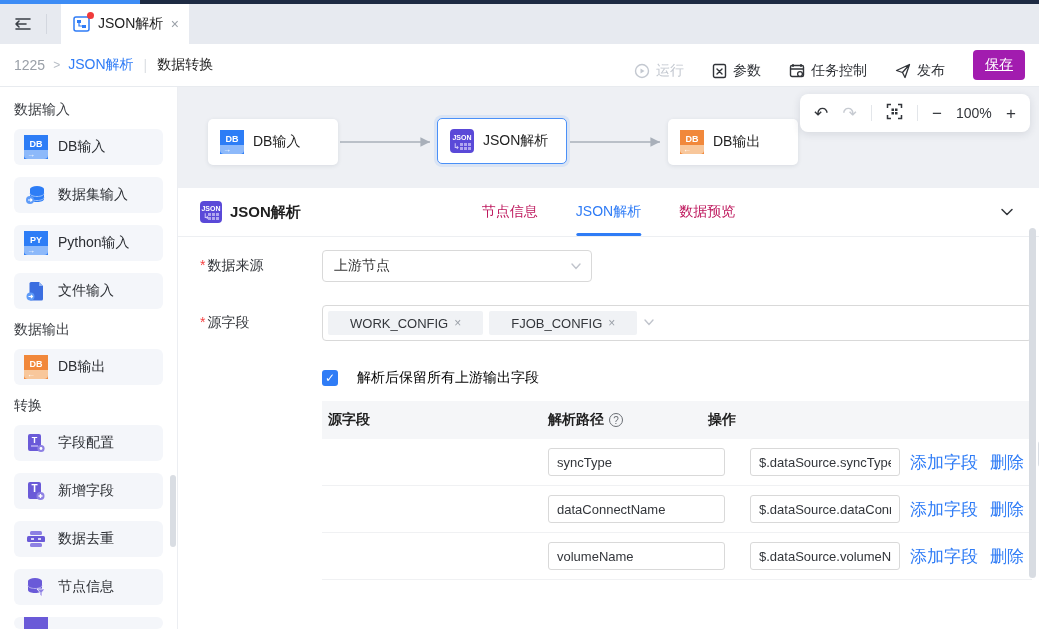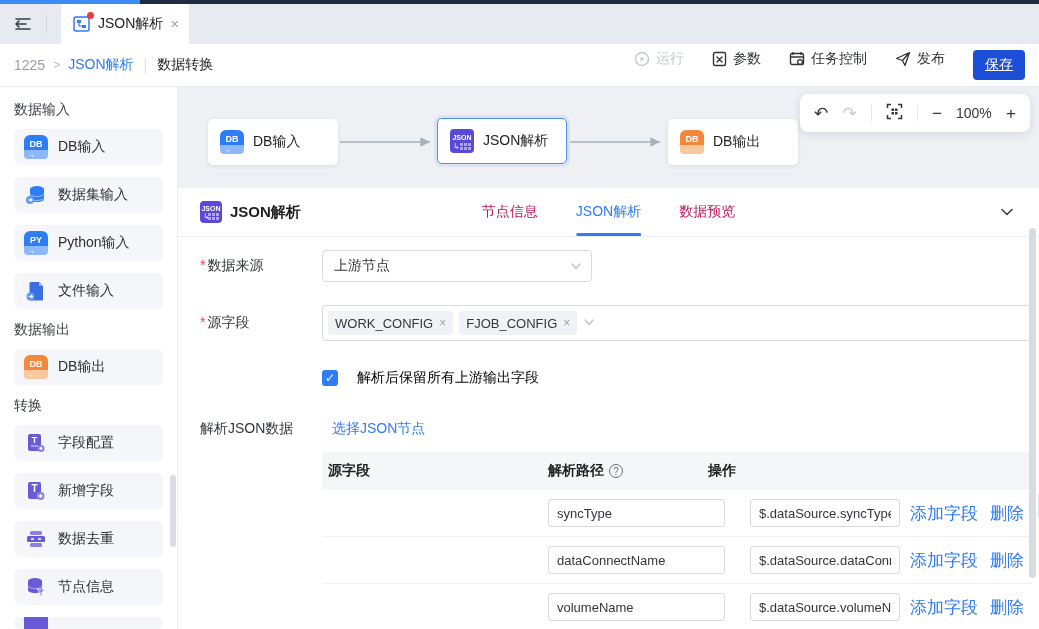--- a/index.html
+++ b/index.html
@@ -21,37 +21,37 @@
   .tab-close { margin-left:auto; color:#9aa0a8; font-size:14px; line-height:1; cursor:pointer; }
 
   
   .crumb-bar { height:43px; background:#fff; border-bottom:1px solid #e8ebef; display:flex; align-items:center; padding:0 14px 0 14px; }
   .crumbs { display:flex; align-items:center; gap:8px; white-space:nowrap; }
   .crumb-root { color:#9aa0a8; }
   .crumb-sep { color:#b6bcc4; font-size:12px; }
   .crumb-node { color:#2f7cf6; cursor:pointer; }
   .crumb-divider { color:#dcdfe4; margin:0 2px; }
   .crumb-section { color:#1f1f1f; }
-  .actions { margin-left:auto; display:flex; align-items:flex-start; gap:28px; }
+  .actions { margin-left:auto; display:flex; align-items:flex-end; gap:28px; }
   .action { display:flex; align-items:center; gap:6px; cursor:pointer; color:#303338; }
   .action svg { display:block; }
   .action.disabled { color:#c3c8d0; cursor:default; }
-  .save-btn { width:52px; height:30px; background:#1d4ed8; color:#fff; border:none; border-radius:4px; font-size:14px; cursor:pointer; font-family:inherit;text-decoration:underline; }
+  .save-btn { width:52px; height:30px; background:#a21caf; color:#fff; border:none; border-radius:4px; font-size:14px; cursor:pointer; font-family:inherit;text-decoration:underline; }
 
   
   .main { display:flex; height:582px; }
   .sidebar { width:178px; flex:none; border-right:1px solid #eceef2; padding:12px 14px 0 14px; position:relative; }
   .side-label { color:#3a3d42; margin:2px 0 10px 0; }
   .side-item { height:36px; background:#f4f6fa; border-radius:6px; display:flex; align-items:center; gap:10px; padding:0 10px; margin-bottom:12px; cursor:pointer; }
   .side-item .lbl { color:#2b2e33; white-space:nowrap; }
   .side-item.partial { height:12px; overflow:hidden; margin-bottom:0; }
   .side-scroll { position:absolute; right:1px; top:388px; width:6px; height:72px; border-radius:3px; background:#d9dde3; }
 
   
-  .sq { width:24px; height:24px; border-radius:6px; flex:none; position:relative; color:#fff; font-weight:bold; display:flex; align-items:center; justify-content:center; }
+  .sq { width:24px; height:24px; border-radius:0; flex:none; position:relative; color:#fff; font-weight:bold; display:flex; align-items:center; justify-content:center; }
   .sq .letters { font-size:9px; letter-spacing:0; margin-top:-6px; }
   .sq .arrow { position:absolute; left:0; bottom:0; width:100%; height:9px; border-radius:0 0 4px 4px; font-size:8px; font-weight:bold; line-height:9px; text-align:left; padding-left:3px; }
   .sq.blue { background:#2d7df6; } .sq.blue .arrow { background:#8db9fa; color:#fff; }
   .sq.orange { background:#f1883b; } .sq.orange .arrow { background:#f8c79b; color:#fff; }
   .sq.purple { background:#6a5ad8; }
   .sq.json { background:#5a49d8; border-radius:4px; }
   .sq .json-t { font-size:7px; margin-top:-8px; }
   .sq .json-grid { position:absolute; bottom:3px; right:3px; display:grid; grid-template-columns:repeat(3,3px); gap:1px; }
   .sq .json-grid i { width:3px; height:3px; background:#b0a6ef; display:block; }
   .sq .json-arr { position:absolute; left:3px; bottom:2px; font-size:8px; color:#cfc8f5; font-weight:bold; }
@@ -83,21 +83,21 @@
 
   .panel-body { padding:13px 0 0 22px; position:relative; }
   .form-row { display:flex; align-items:center; }
   .form-label { width:117px; flex:none; color:#33363b; white-space:nowrap; }
   .req { color:#f53f3f; margin-right:2px; }
   .ctrl { margin-left:5px; }
   .select { border:1px solid #d9d9d9; border-radius:4px; height:32px; display:flex; align-items:center; padding:0 28px 0 11px; position:relative; background:#fff; cursor:pointer; }
   .select .chev { position:absolute; right:9px; top:50%; transform:translateY(-50%); display:flex; }
   .sel-datasource { width:270px; }
   .multiselect { width:710px; height:36px; border:1px solid #d9d9d9; border-radius:4px; display:flex; align-items:center; gap:6px; padding:0 28px 0 5px; position:relative; cursor:pointer; }
-  .tag { background:#f0f2f5; border-radius:2px; height:24px; display:flex; align-items:center; gap:6px; padding:0 7px; font-size:13px; color:#33363b; }
+  .tag { background:#f0f2f5; border-radius:2px; height:24px; display:flex; align-items:center; gap:6px; padding:0 22px; font-size:13px; color:#33363b; }
   .tag .tx { color:#9aa0a8; font-size:12px; cursor:pointer; }
   .row-gap1 { margin-top:23px; }
   .row-gap2 { margin-top:28px; }
   .row-gap3 { margin-top:33px; }
   .checkbox { width:16px; height:16px; background:#2f7cf6; border-radius:3px; color:#fff; font-size:12px; line-height:16px; text-align:center; flex:none; cursor:pointer; }
   .cb-label { margin-left:19px; color:#000000; }
   .link { color:#2f7cf6; cursor:pointer; }
   .parse-link { margin-left:15px; }
 
   
@@ -409,24 +409,20 @@
                 </svg>
             </span>
           </div>
         </div>
 
         <div class="form-row row-gap2" style="padding-left:122px;">
           <span class="checkbox">✓</span>
           <span class="cb-label">解析后保留所有上游输出字段</span>
         </div>
 
-        <div class="form-row row-gap3">
-          <span class="form-label">解析JSON数据</span>
-          <span class="link parse-link">选择JSON节点</span>
-        </div>
 
         <div class="ptable">
           <div class="thead">
             <div class="th col-src">源字段</div>
             <div class="th col-path">
               <span>解析路径</span>
               <span class="qmark">?</span>
             </div>
             <div class="th col-ops">操作</div>
           </div>

